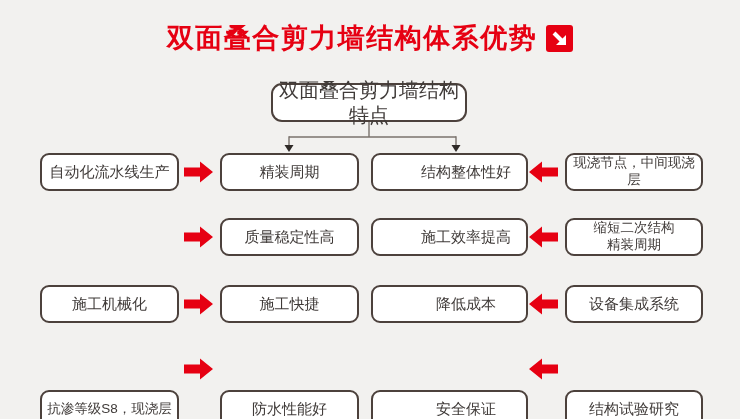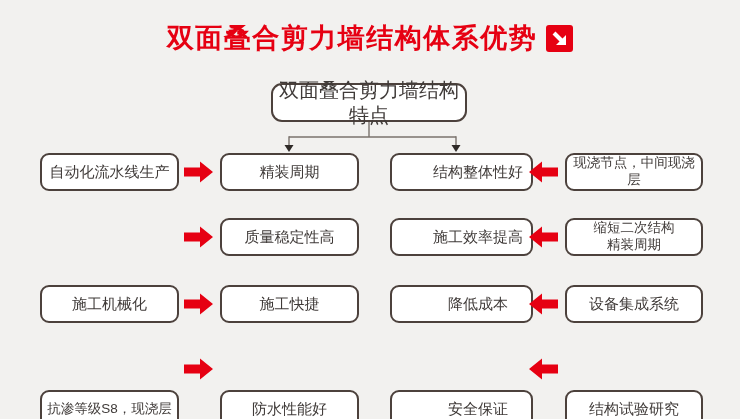--- a/index.html
+++ b/index.html
@@ -33,21 +33,21 @@
     border:2px solid #4c413c;border-radius:9px;
     display:flex;align-items:center;justify-content:center;
     font-size:15px;font-weight:500;color:#3f3a38;
     text-align:center;white-space:pre-line;line-height:1.25;
     box-sizing:border-box;padding:1px 3px;
   }
   .root{left:271px;top:83px;width:196px;height:39px;font-size:20px;border-radius:11px;}
   .small{font-size:13.5px;}
   .col-a{left:40px;width:139px;}
   .col-b{left:220px;width:139px;}
-  .col-c{left:390px;width:143px;padding-left:36px;}
+  .col-c{left:371px;width:157px;padding-left:36px;}
   .col-d{left:565px;width:138px;}
   .row-1{top:153px;}
   .row-2{top:218px;}
   .row-3{top:285px;}
   .row-4{top:350px;margin-top:40px;}
   
   .arrow{position:absolute;width:30px;height:24px;}
   .ar-left-col{left:184px;}
   .ar-right-col{left:528px;}
   .ar-row-1{top:160px;}

